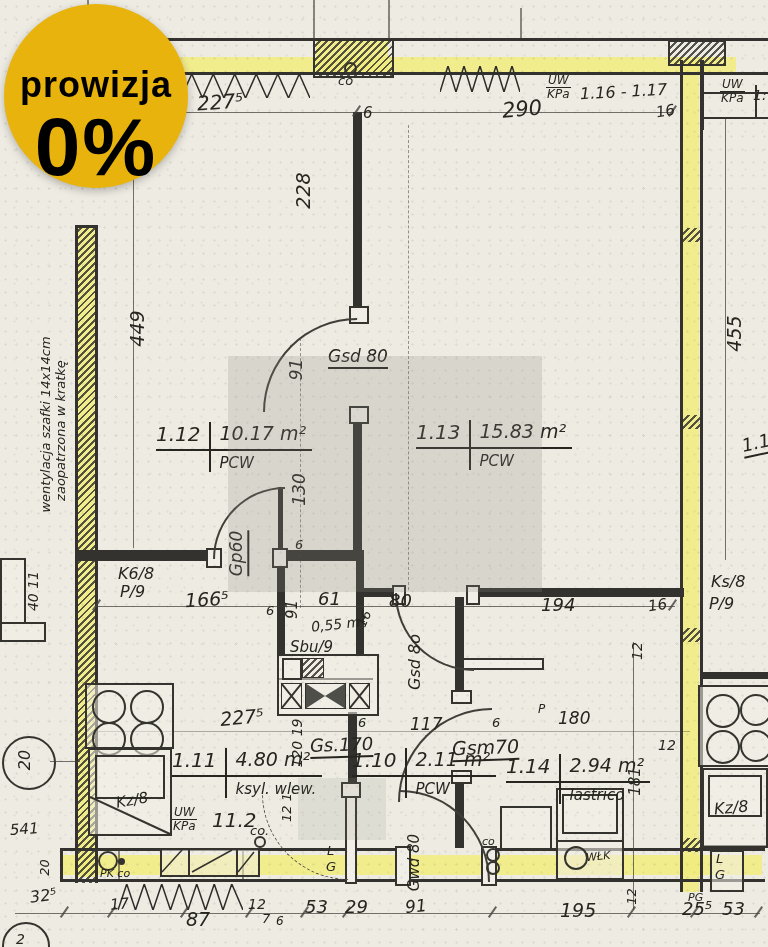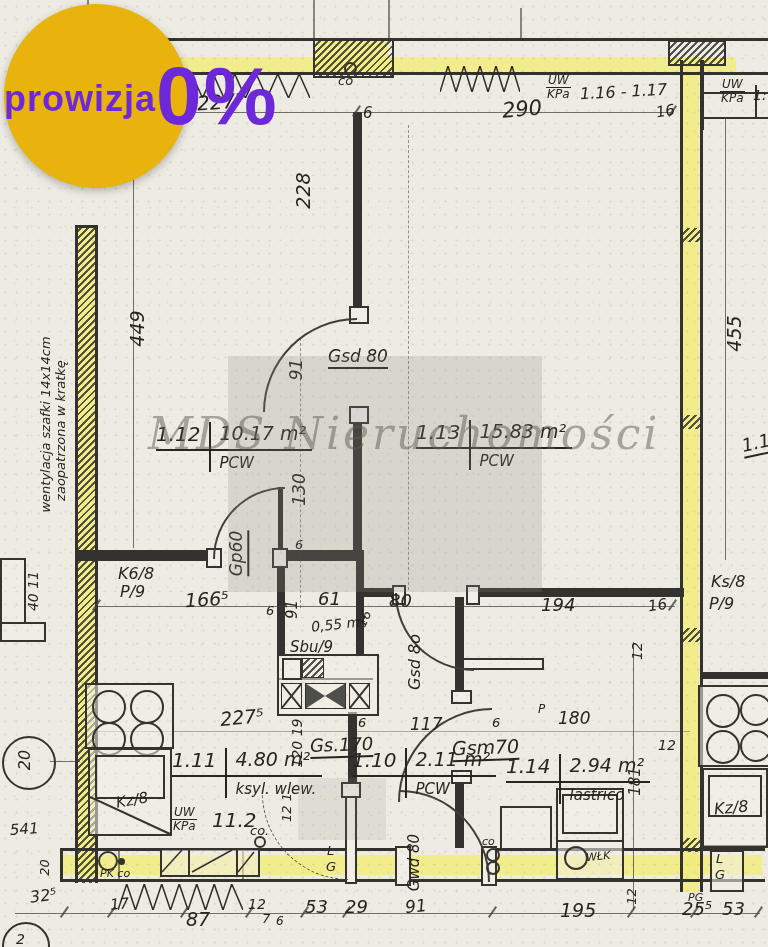--- a/index.html
+++ b/index.html
@@ -31,21 +31,21 @@
   .v{transform:rotate(-90deg)}
   .u{border-bottom:2px solid #26251f;padding-bottom:2px}
   .frac{position:absolute;display:inline-flex;flex-direction:column;align-items:center;z-index:4;
         font-style:italic;font-size:12px;line-height:1.05}
   .frac .num{border-bottom:1.5px solid #26251f;padding:0 2px}
   .room{position:absolute;display:grid;grid-template-columns:max-content max-content;z-index:4;font-style:italic}
   .room .no{grid-row:1;grid-column:1;font-size:20px;border-bottom:2px solid #26251f;padding:0 8px 3px 0}
   .room .ar{grid-row:1;grid-column:2;font-size:19px;border-bottom:2px solid #26251f;border-left:2px solid #26251f;padding:0 6px 3px 9px}
   .room .fl{grid-row:2;grid-column:2;font-size:15px;border-left:2px solid #26251f;padding:3px 6px 0 9px}
   #badge{position:absolute;left:4px;top:4px;width:184px;height:184px;border-radius:50%;z-index:10;
-         display:flex;flex-direction:row;align-items:center;justify-content:space-between;color:#6d28d9;
+         display:flex;flex-direction:column;align-items:center;justify-content:flex-end;color:#000000;
          box-shadow:0 3px 8px rgba(0,0,0,.25);font-family:"Liberation Sans","DejaVu Sans",sans-serif}
   #badge .t1{font-size:36px;font-weight:600;letter-spacing:1px;margin-top:6px}
   #badge .t2{font-size:82px;font-weight:700;line-height:1;letter-spacing:2px}
   .wm-band{position:absolute;background:rgba(140,138,130,.22);z-index:6;pointer-events:none}
   .wm-text{position:absolute;z-index:6;pointer-events:none;font-family:"DejaVu Serif",serif;
            font-style:italic;font-size:44px;letter-spacing:3px;color:rgba(95,92,84,.5);white-space:nowrap}
   svg.deco{position:absolute;z-index:2}
 </style>
 </head>
 <body>
@@ -339,20 +339,19 @@
   <span class="lbl" style="left:305px;top:898px;font-size:18px">53</span>
   <span class="lbl" style="left:345px;top:898px;font-size:18px">29</span>
   <span class="lbl" style="left:405px;top:898px;font-size:17px;transform:rotate(-6deg)">91</span>
   <span class="lbl" style="left:560px;top:901px;font-size:19px">195</span>
   <span class="lbl v" style="left:623px;top:890px;font-size:13px">12</span>
   <span class="lbl" style="left:682px;top:900px;font-size:18px">25⁵</span>
   <span class="lbl" style="left:722px;top:900px;font-size:18px">53</span>
 
   <div class="wm-band" style="left:228px;top:356px;width:314px;height:236px"></div>
   <div class="wm-band" style="left:298px;top:778px;width:88px;height:62px;background:rgba(140,138,130,.15)"></div>
-  <span class="wm-text" style="left:148px;top:408px">MDS Nieruchomości</span>
 
   <div id="badge" style="background: rgb(233, 179, 13);">
     <span class="t1">prowizja</span>
     <span class="t2">0%</span>
   </div>
 
 </div>
 
 </body></html>

